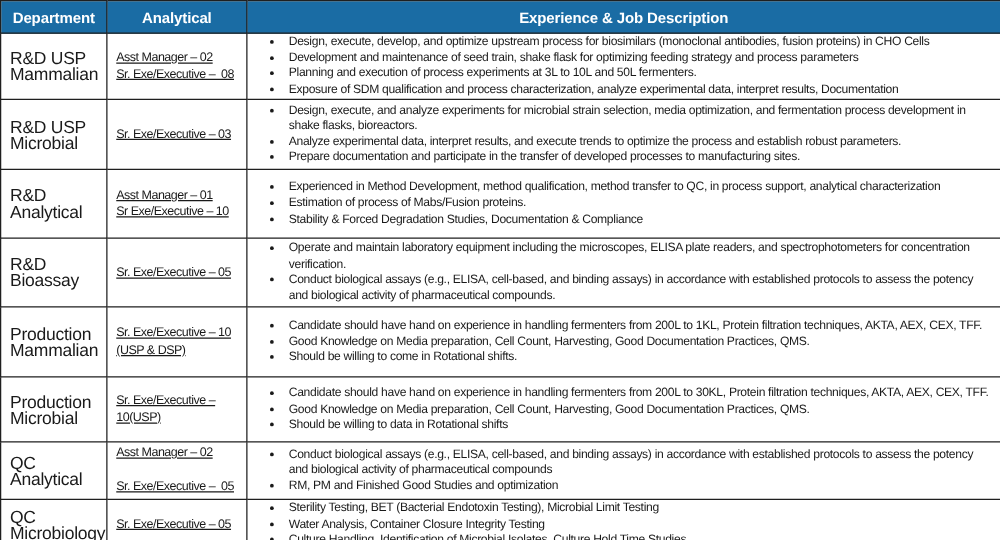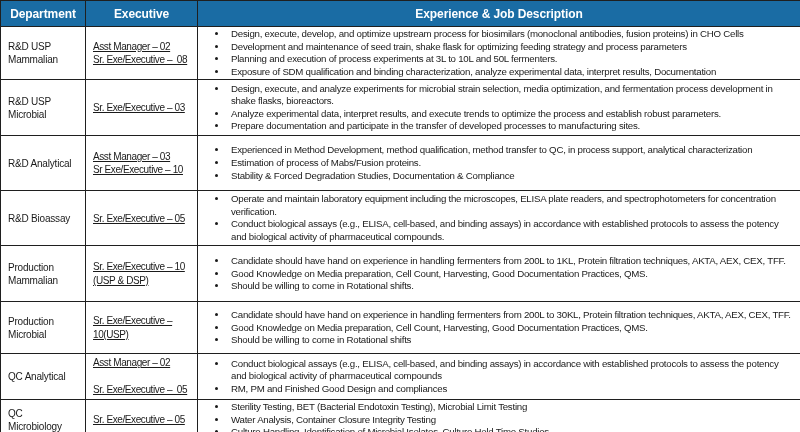--- a/index.html
+++ b/index.html
@@ -22,21 +22,21 @@
   col.c-pos{width:112px;}
   col.c-desc{width:603px;}
   th,td{border:1px solid var(--border);}
   thead th{
     background:var(--header-bg);color:var(--header-text);
     font-size:12px;font-weight:bold;height:26px;padding:1px 2px;
     text-align:center;vertical-align:middle;letter-spacing:-0.1px;
   }
   tbody td{vertical-align:middle;}
   td.dept{
-    font-size:10px;line-height:13px;letter-spacing:-0.2px;
+    font-size:14px;line-height:13px;letter-spacing:-0.2px;
     padding:2px 3px 2px 7px;white-space:pre-line;
   }
   td.pos{
     font-size:10px;line-height:13.5px;letter-spacing:-0.4px;
     padding:2px 3px 2px 7px;white-space:pre-line;text-decoration:underline;
   }
   td.desc{
     font-size:9.7px;line-height:12.6px;letter-spacing:-0.25px;
     padding:1px 5px 1px 0;
   }
@@ -57,56 +57,56 @@
 
 <table>
   <colgroup>
     <col class="c-dept">
     <col class="c-pos">
     <col class="c-desc">
   </colgroup>
   <thead>
     <tr>
       <th>Department</th>
-      <th>Executive</th>
+      <th>Analytical</th>
       <th>Experience &amp; Job Description</th>
     </tr>
   </thead>
   <tbody>
   <tr>
     <td class="dept">R&amp;D USP
 Mammalian</td>
     <td class="pos">Asst Manager – 02
 Sr. Exe/Executive –&nbsp;&nbsp;08</td>
     <td class="desc">
       <ul>
             <li>Design, execute, develop, and optimize upstream process for biosimilars (monoclonal antibodies, fusion proteins) in CHO Cells</li>
             <li>Development and maintenance of seed train, shake flask for optimizing feeding strategy and process parameters</li>
             <li>Planning and execution of process experiments at 3L to 10L and 50L fermenters.</li>
-            <li>Exposure of SDM qualification and binding characterization, analyze experimental data, interpret results, Documentation</li>
+            <li>Exposure of SDM qualification and process characterization, analyze experimental data, interpret results, Documentation</li>
           </ul>
     </td>
   </tr>
 
   <tr>
     <td class="dept">R&amp;D USP
 Microbial</td>
     <td class="pos">Sr. Exe/Executive – 03</td>
     <td class="desc">
       <ul>
             <li>Design, execute, and analyze experiments for microbial strain selection, media optimization, and fermentation process development in shake flasks, bioreactors.</li>
             <li>Analyze experimental data, interpret results, and execute trends to optimize the process and establish robust parameters.</li>
             <li>Prepare documentation and participate in the transfer of developed processes to manufacturing sites.</li>
           </ul>
     </td>
   </tr>
 
   <tr>
     <td class="dept">R&amp;D Analytical</td>
-    <td class="pos">Asst Manager – 03
+    <td class="pos">Asst Manager – 01
 Sr Exe/Executive – 10</td>
     <td class="desc">
       <ul>
             <li>Experienced in Method Development, method qualification, method transfer to QC, in process support, analytical characterization</li>
             <li>Estimation of process of Mabs/Fusion proteins.</li>
             <li>Stability &amp; Forced Degradation Studies, Documentation &amp; Compliance</li>
           </ul>
     </td>
   </tr>
 
@@ -135,34 +135,34 @@
   </tr>
 
   <tr>
     <td class="dept">Production
 Microbial</td>
     <td class="pos">Sr. Exe/Executive – 10(USP)</td>
     <td class="desc">
       <ul>
             <li>Candidate should have hand on experience in handling fermenters from 200L to 30KL, Protein filtration techniques, AKTA, AEX, CEX, TFF.</li>
             <li>Good Knowledge on Media preparation, Cell Count, Harvesting, Good Documentation Practices, QMS.</li>
-            <li>Should be willing to come in Rotational shifts</li>
+            <li>Should be willing to data in Rotational shifts</li>
           </ul>
     </td>
   </tr>
 
   <tr>
     <td class="dept">QC Analytical</td>
     <td class="pos">Asst Manager – 02
 
 Sr. Exe/Executive –&nbsp;&nbsp;05</td>
     <td class="desc">
       <ul>
             <li>Conduct biological assays (e.g., ELISA, cell-based, and binding assays) in accordance with established protocols to assess the potency and biological activity of pharmaceutical compounds</li>
-            <li>RM, PM and Finished Good Design and compliances</li>
+            <li>RM, PM and Finished Good Studies and optimization</li>
           </ul>
     </td>
   </tr>
 
   <tr>
     <td class="dept">QC
 Microbiology</td>
     <td class="pos">Sr. Exe/Executive – 05</td>
     <td class="desc">
       <ul>

